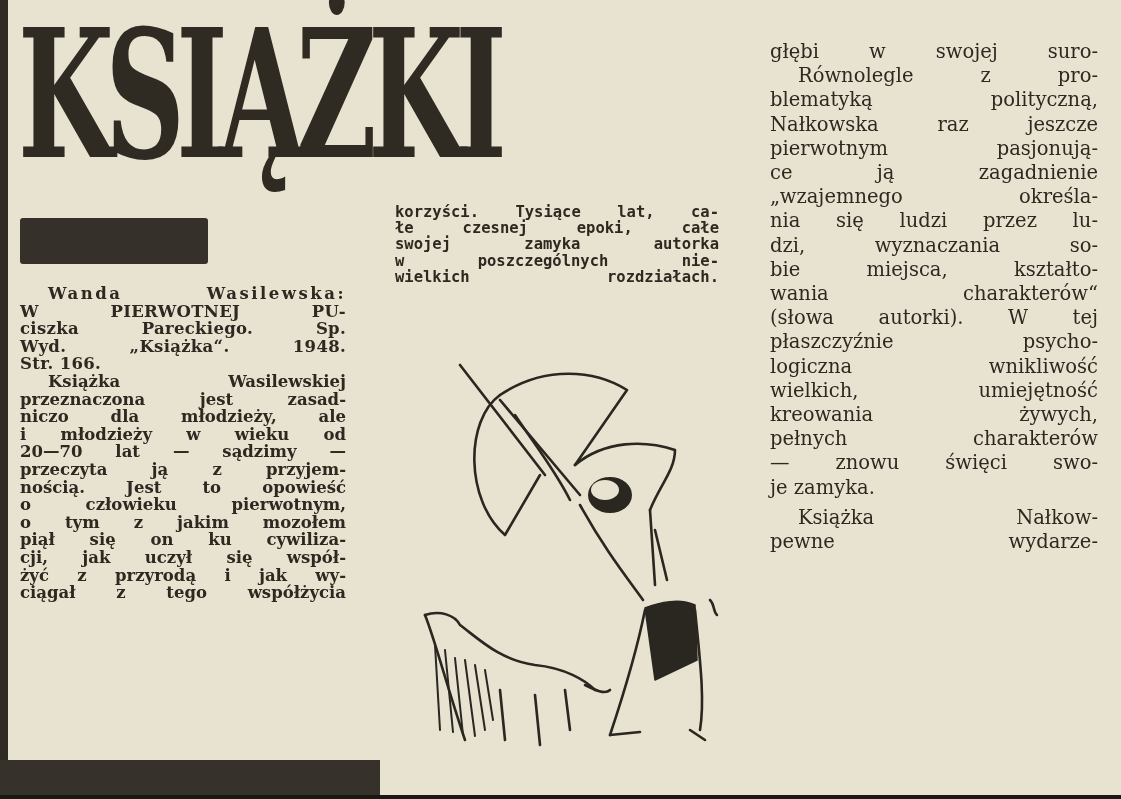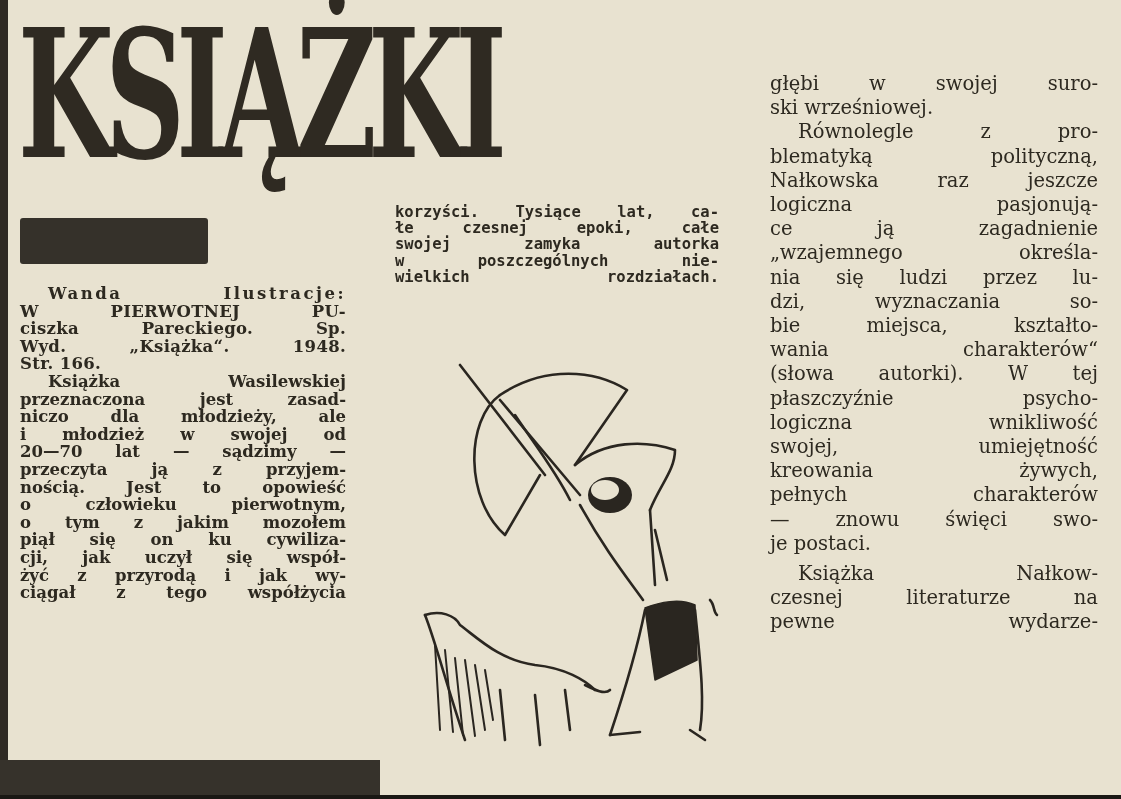--- a/index.html
+++ b/index.html
@@ -22,46 +22,46 @@
     .bottom-strip { position: absolute; left: 0; top: 795px; width: 1121px; height: 4px; background: #1a1814; }
 
     .col { position: absolute; font-size: 17.5px; line-height: 18.6px; text-align: justify; }
     .col .line { display: block; text-align: justify; text-align-last: justify; white-space: nowrap; }
     .col .line.last { text-align-last: left; }
     .col .indent { padding-left: 28px; }
 
     .col-left { left: 20px; top: 285px; width: 326px; font-weight: bold; font-family: "DejaVu Serif", serif; font-size: 16.5px; line-height: 17.6px; }
     .col-left .bib { font-family: "DejaVu Serif", serif; font-weight: bold; letter-spacing: 0.3px; }
     .col-mid { left: 395px; top: 204px; width: 324px; font-size: 15.5px; line-height: 16.2px; font-weight: bold; font-family: "DejaVu Sans Mono", monospace; }
-    .col-right { left: 770px; top: 40px; width: 328px; font-size: 19.5px; line-height: 24.2px; font-family: "DejaVu Serif", serif; margin-top: 32px; }
+    .col-right { left: 770px; top: 40px; width: 328px; font-size: 19.5px; line-height: 24.2px; font-family: "DejaVu Serif", serif; }
 
     .illustration { position: absolute; left: 405px; top: 360px; width: 320px; height: 400px; }
   </style>
 </head>
 <body>
 
 <div class="left-rule"></div>
 
 <div class="masthead">KSIĄŻKI</div>
 
 <div class="dark-block"></div>
 
 <div class="col col-left">
   <div class="bib">
-    <span class="line indent" style="letter-spacing:2.5px;">Wanda Ilustracje:</span>
+    <span class="line indent" style="letter-spacing:2.5px;">Wanda Wasilewska:</span>
     <span class="line">W PIERWOTNEJ PU-</span>
     <span class="line">ciszka Pareckiego. Sp.</span>
     <span class="line">Wyd. „Książka“. 1948.</span>
     <span class="line last">Str. 166.</span>
   </div>
   <div>
     <span class="line indent">Książka Wasilewskiej</span>
     <span class="line">przeznaczona jest zasad-</span>
     <span class="line">niczo dla młodzieży, ale</span>
-    <span class="line">i młodzież w swojej od</span>
+    <span class="line">i młodzieży w wieku od</span>
     <span class="line">20—70 lat — sądzimy —</span>
     <span class="line">przeczyta ją z przyjem-</span>
     <span class="line">nością. Jest to opowieść</span>
     <span class="line">o człowieku pierwotnym,</span>
     <span class="line">o tym z jakim mozołem</span>
     <span class="line">piął się on ku cywiliza-</span>
     <span class="line">cji, jak uczył się współ-</span>
     <span class="line">żyć z przyrodą i jak wy-</span>
     <span class="line">ciągał z tego współżycia</span>
   </div>
@@ -103,38 +103,36 @@
 
   <path d="M20 255 C 35 250, 50 255, 55 265 C 75 280, 95 300, 130 305 C 160 308, 180 320, 190 330"></path>
   <path d="M20 255 C 30 280, 40 320, 60 380" fill="none"></path>
   <path d="M30 285 L 35 370 M40 290 L 48 372 M50 298 L 58 375 M60 300 L 70 376 M70 305 L 80 370 M80 310 L 88 360" stroke-width="2"></path>
   <path d="M95 330 L 100 380 M130 335 L 135 385 M160 330 L 165 370"></path>
   <path d="M180 325 C 190 330, 200 335, 205 330"></path>
 </svg>
 
 <div class="col col-right">
   <span class="line">głębi w swojej suro-</span>
-  <span class="line last">ski wrześniowej.</span>
   <span class="line indent">Równolegle z pro-</span>
   <span class="line">blematyką polityczną,</span>
   <span class="line">Nałkowska raz jeszcze</span>
-  <span class="line">logiczna pasjonują-</span>
+  <span class="line">pierwotnym pasjonują-</span>
   <span class="line">ce ją zagadnienie</span>
   <span class="line">„wzajemnego określa-</span>
   <span class="line">nia się ludzi przez lu-</span>
   <span class="line">dzi, wyznaczania so-</span>
   <span class="line">bie miejsca, kształto-</span>
   <span class="line">wania charakterów“</span>
   <span class="line">(słowa autorki). W tej</span>
   <span class="line">płaszczyźnie psycho-</span>
   <span class="line">logiczna wnikliwość</span>
-  <span class="line">swojej, umiejętność</span>
+  <span class="line">wielkich, umiejętność</span>
   <span class="line">kreowania żywych,</span>
   <span class="line">pełnych charakterów</span>
   <span class="line">— znowu święci swo-</span>
-  <span class="line last">je postaci.</span>
+  <span class="line last">je zamyka.</span>
   <span class="line indent" style="margin-top:6px;">Książka Nałkow-</span>
-  <span class="line">czesnej literaturze na</span>
   <span class="line">pewne wydarze-</span>
 </div>
 
 <div class="bottom-bar"></div>
 <div class="bottom-strip"></div>
 
 </body></html>

